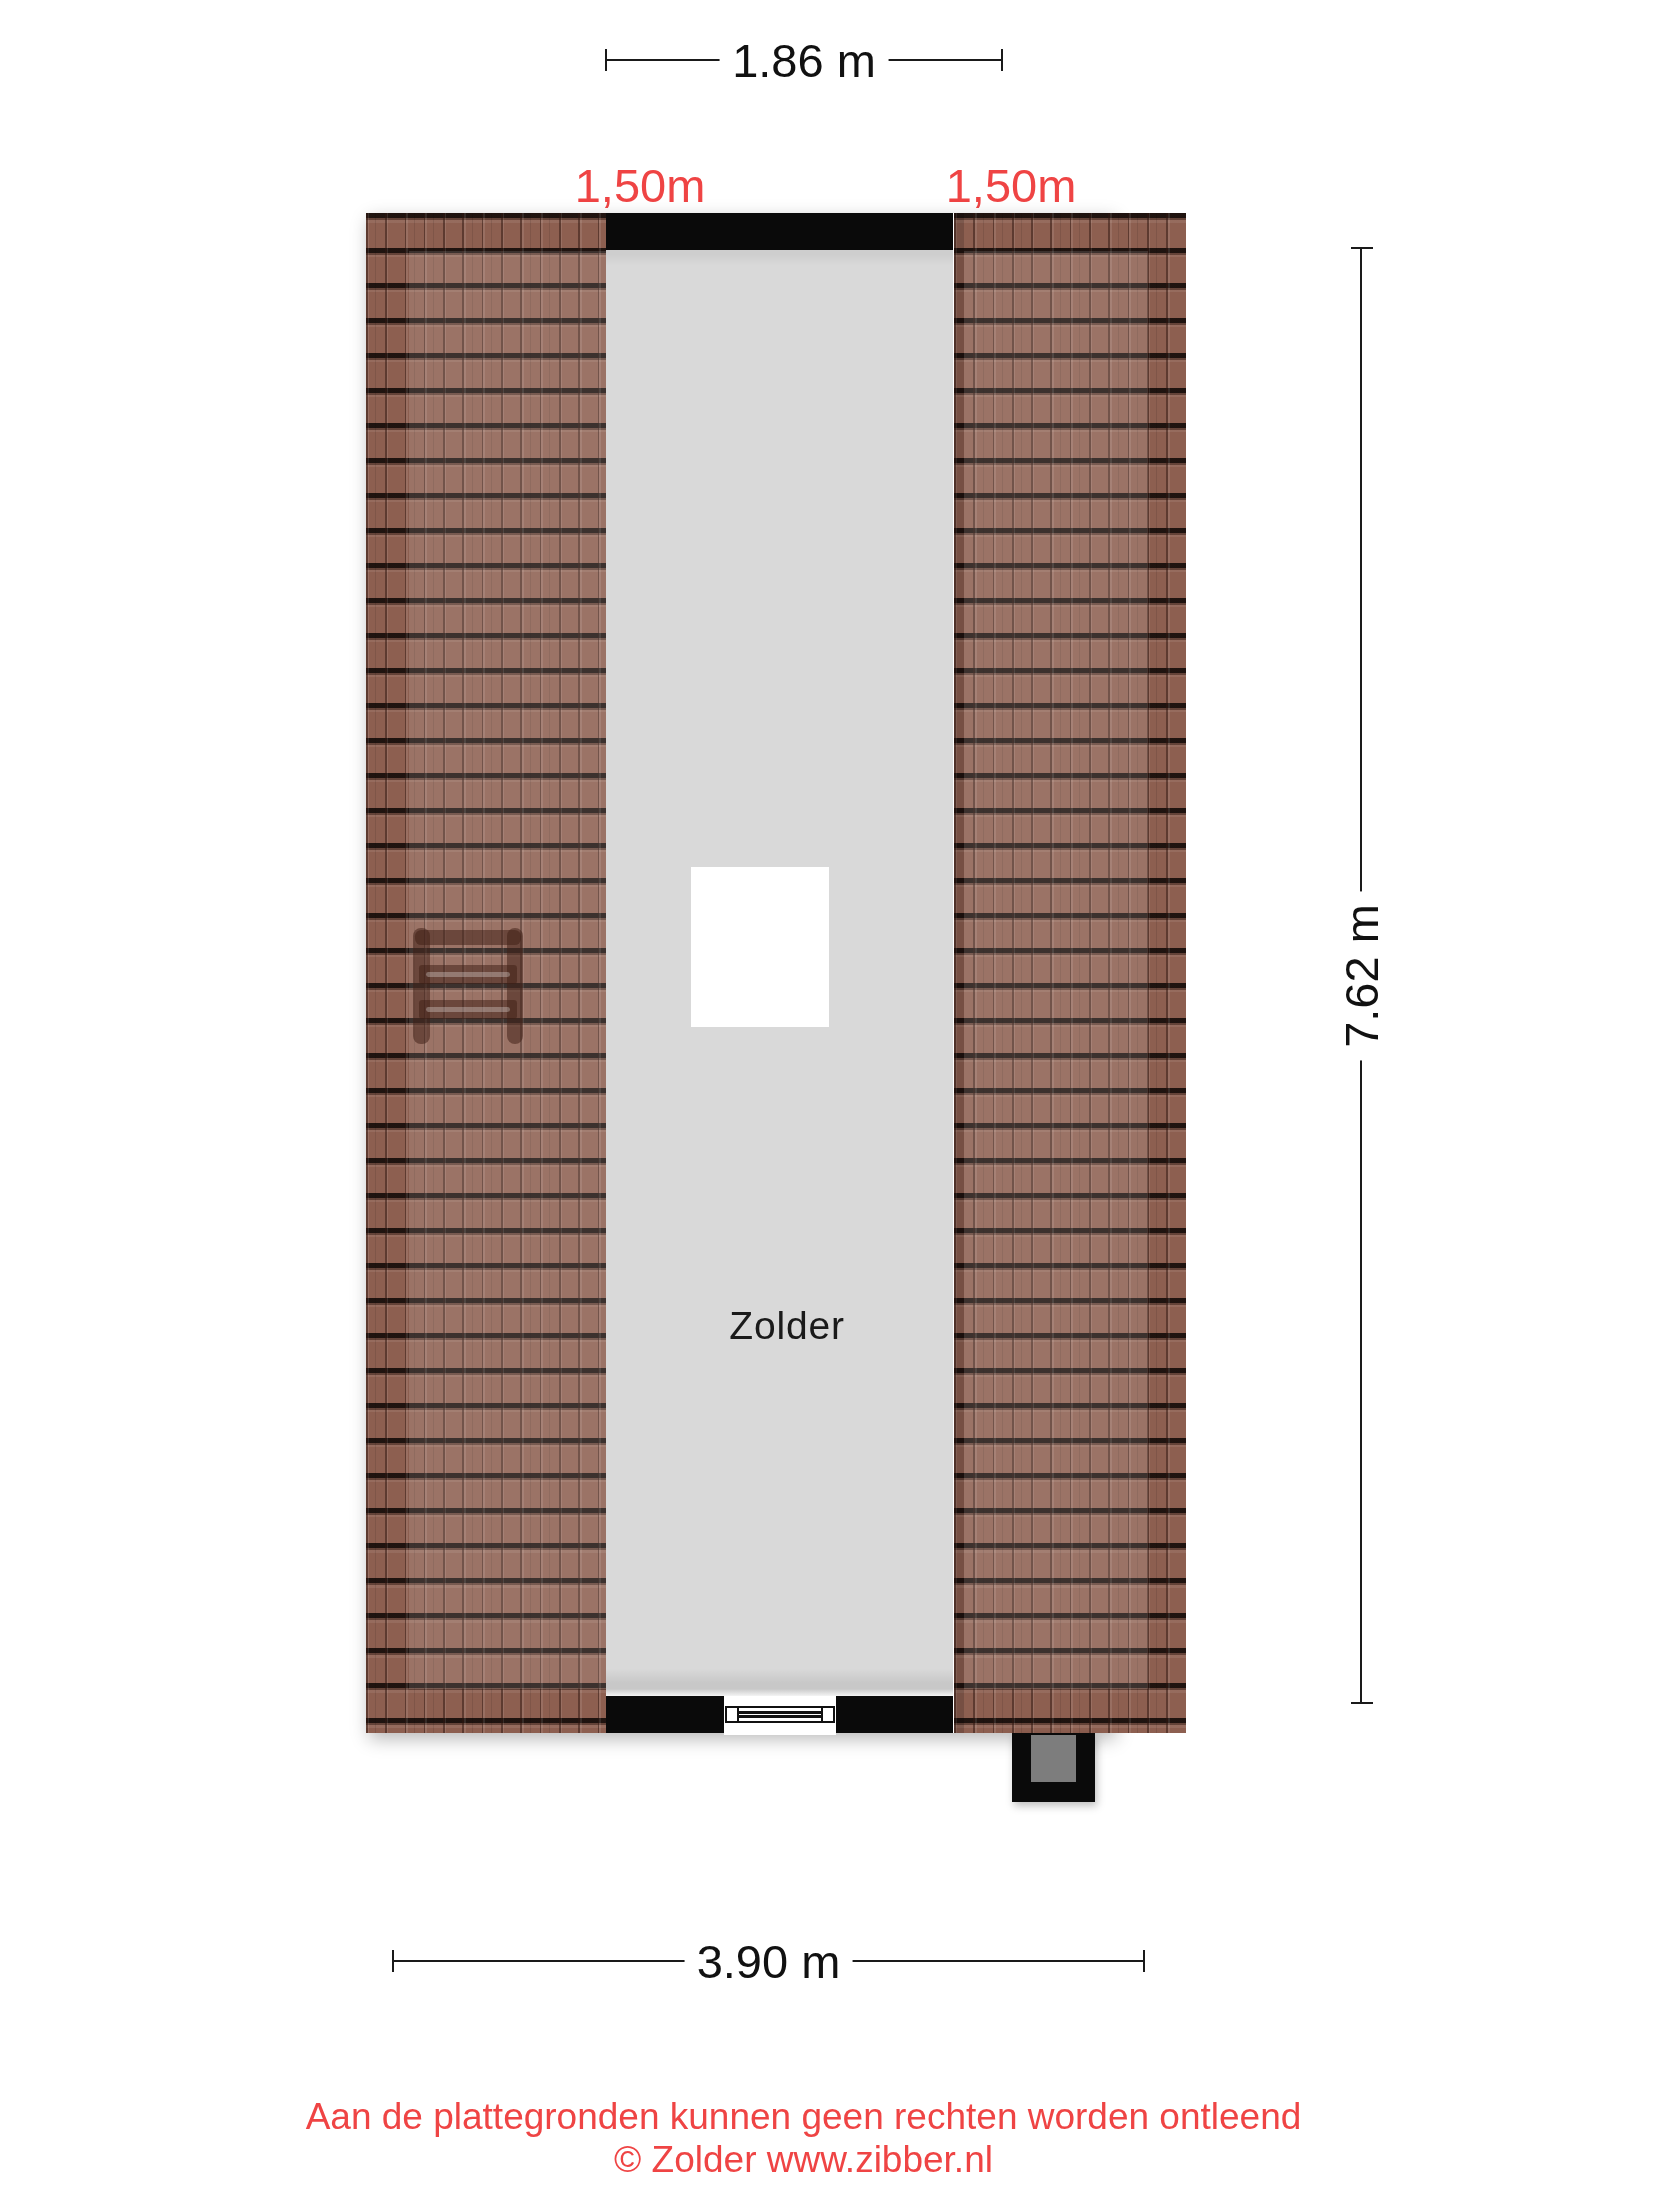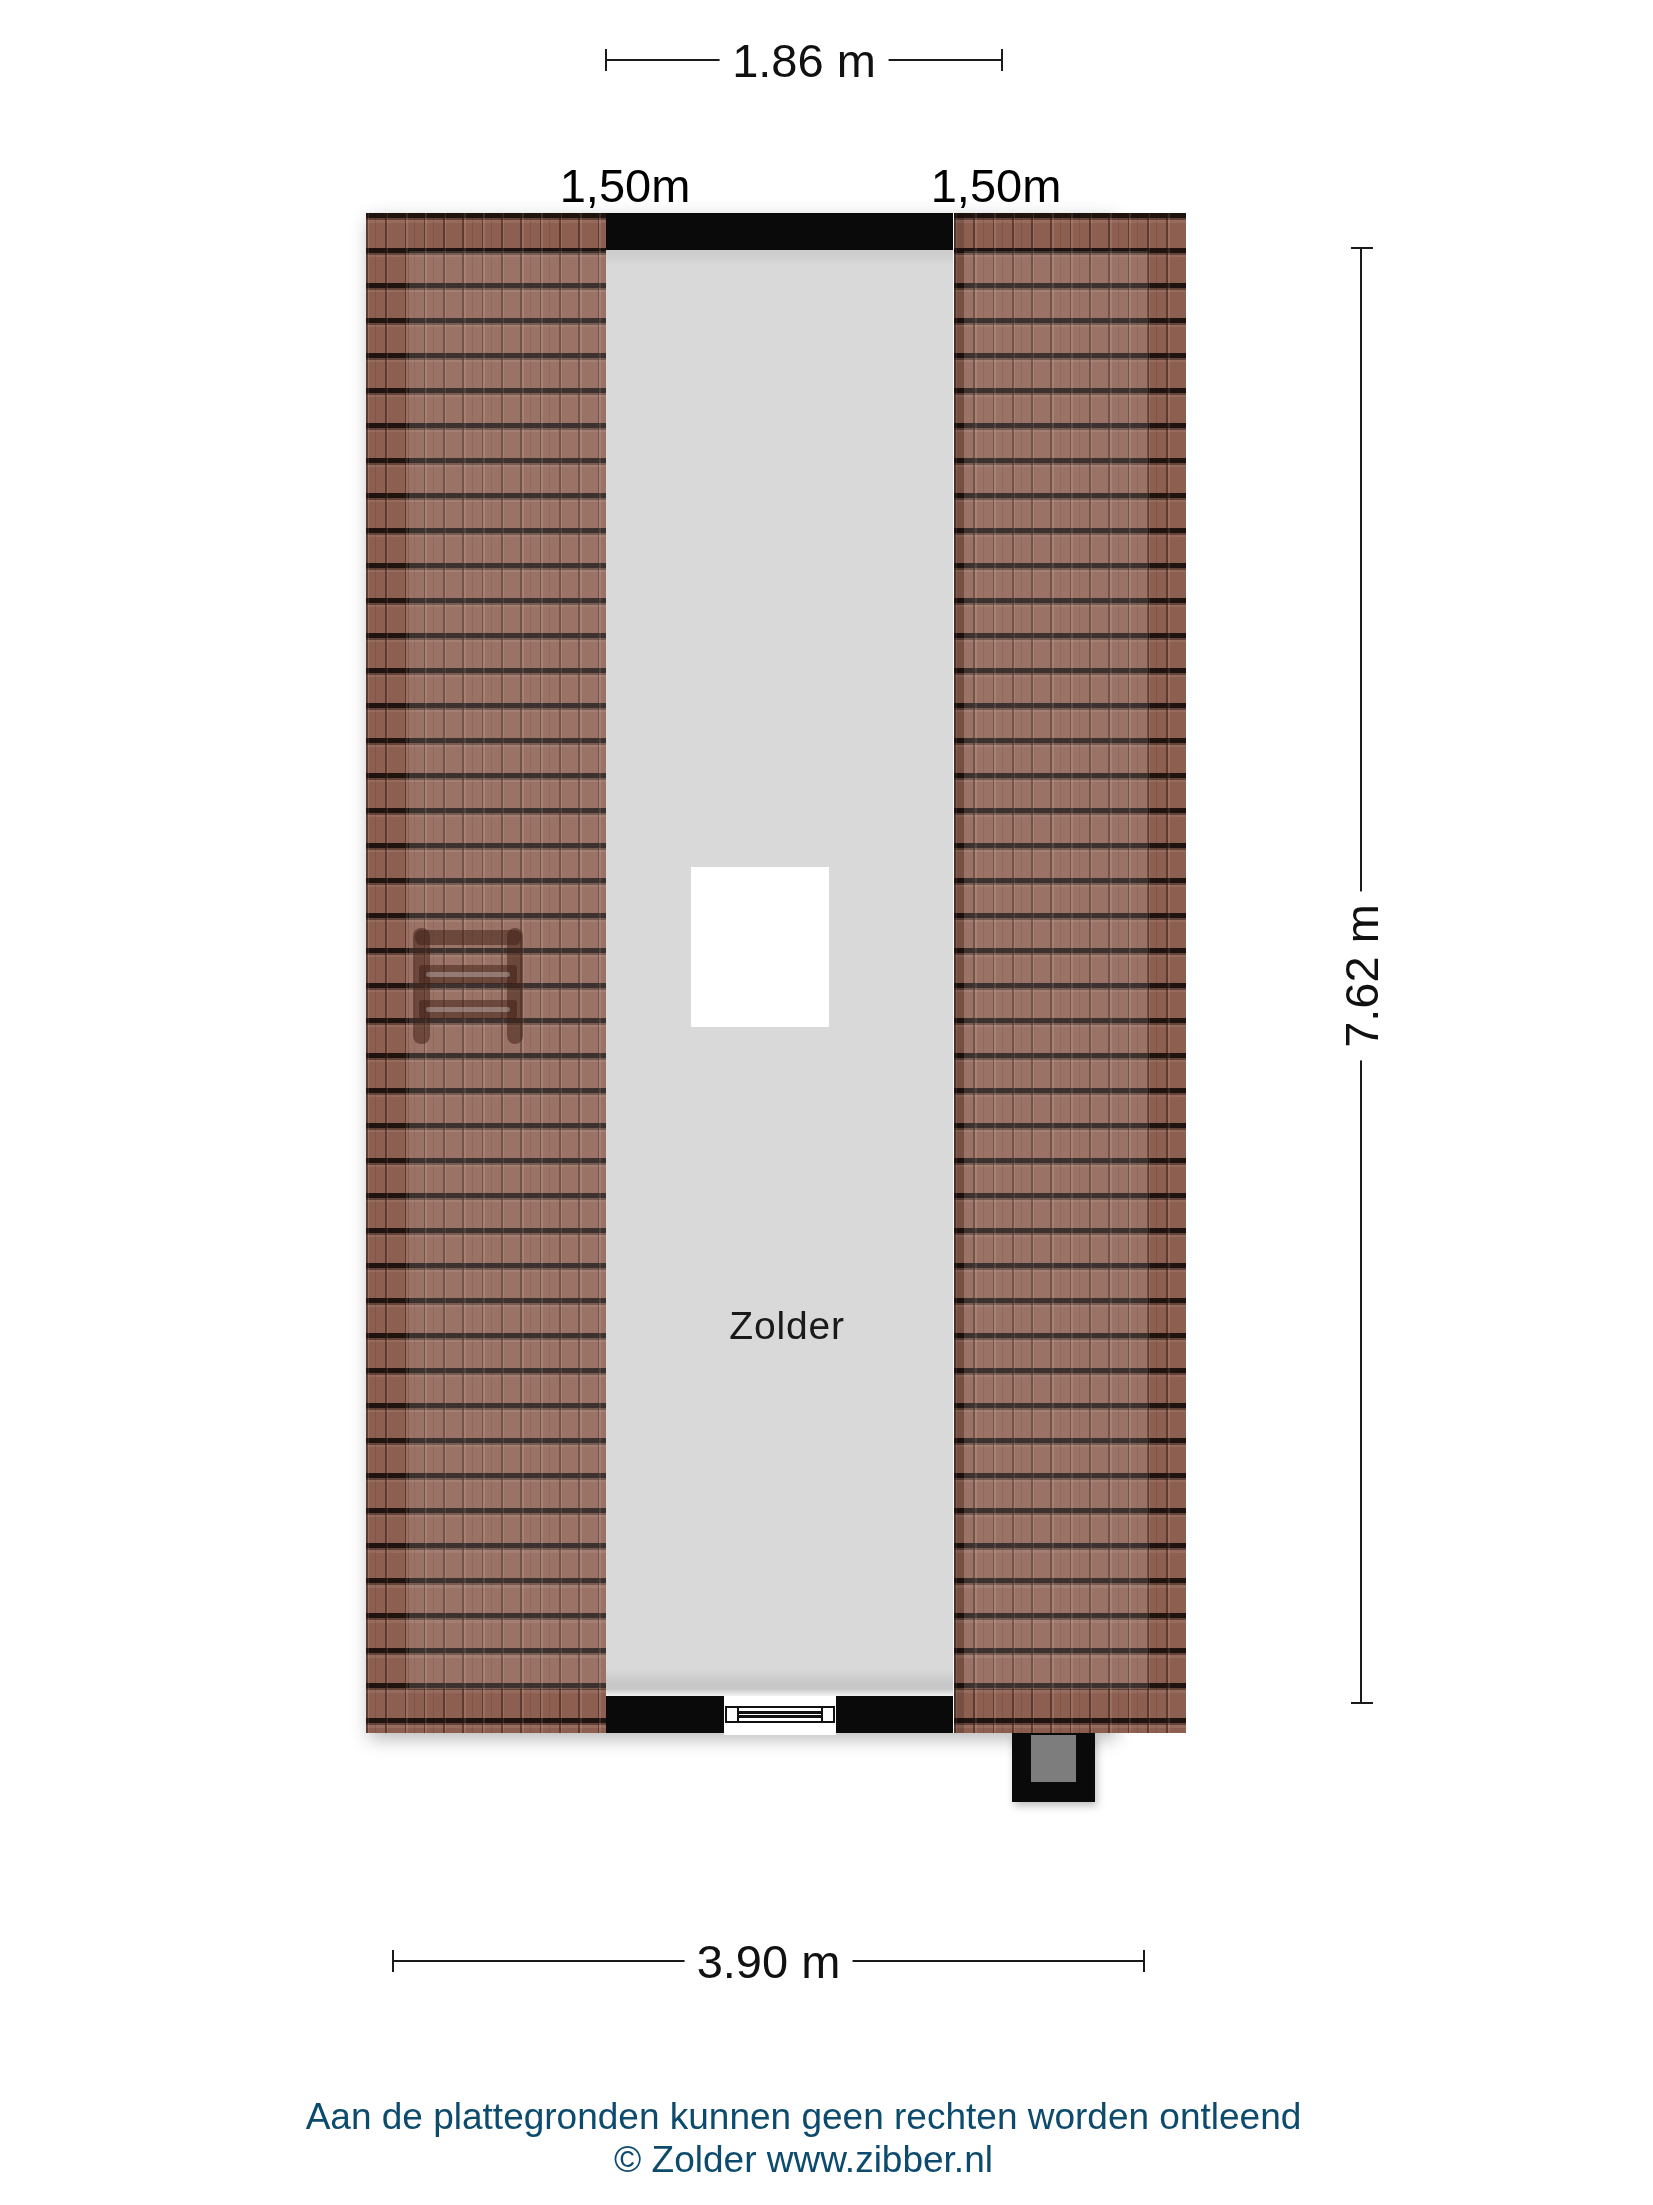--- a/index.html
+++ b/index.html
@@ -89,26 +89,26 @@
   .dim .tick-h.t-top{top:0;}
   .dim .tick-h.t-bottom{bottom:0;}
   .dim-label{
     position:absolute;left:50%;top:50%;transform:translate(-50%,-50%);
     background:#ffffff;padding:0 12.6px;font-size:47px;color:#111;white-space:nowrap;
   }
   .dim-label.rot{transform:translate(-50%,-50%) rotate(-90deg);}
   .dim-top{left:605px;top:48px;width:398px;height:23.6px;}
   .dim-bottom{left:392px;top:1949px;width:753px;height:23.6px;}
   .dim-right{left:1349px;top:247px;width:23.6px;height:1457px;}
-  .knee-label{position:absolute;top:158px;transform:translateX(-50%);font-size:47px;color:#000000;white-space:nowrap;}
+  .knee-label{position:absolute;top:158px;transform:translateX(-50%);font-size:47px;color:#ef4444;white-space:nowrap;margin-left:15px;}
   .knee-label.kl-left{left:625px;}
   .knee-label.kl-right{left:996px;}
   
   .footer{position:absolute;left:0;top:2095px;width:1607px;text-align:center;}
-  .footer div{font-size:37px;line-height:43px;color:#0c4a6e;}
+  .footer div{font-size:37px;line-height:43px;color:#ef4444;}
 </style>
 </head>
 <body>
 
 <div class="page">
 
   <div class="dim dim-top">
     <div class="line-h"></div>
     <div class="tick-v t-left"></div>
     <div class="tick-v t-right"></div>

